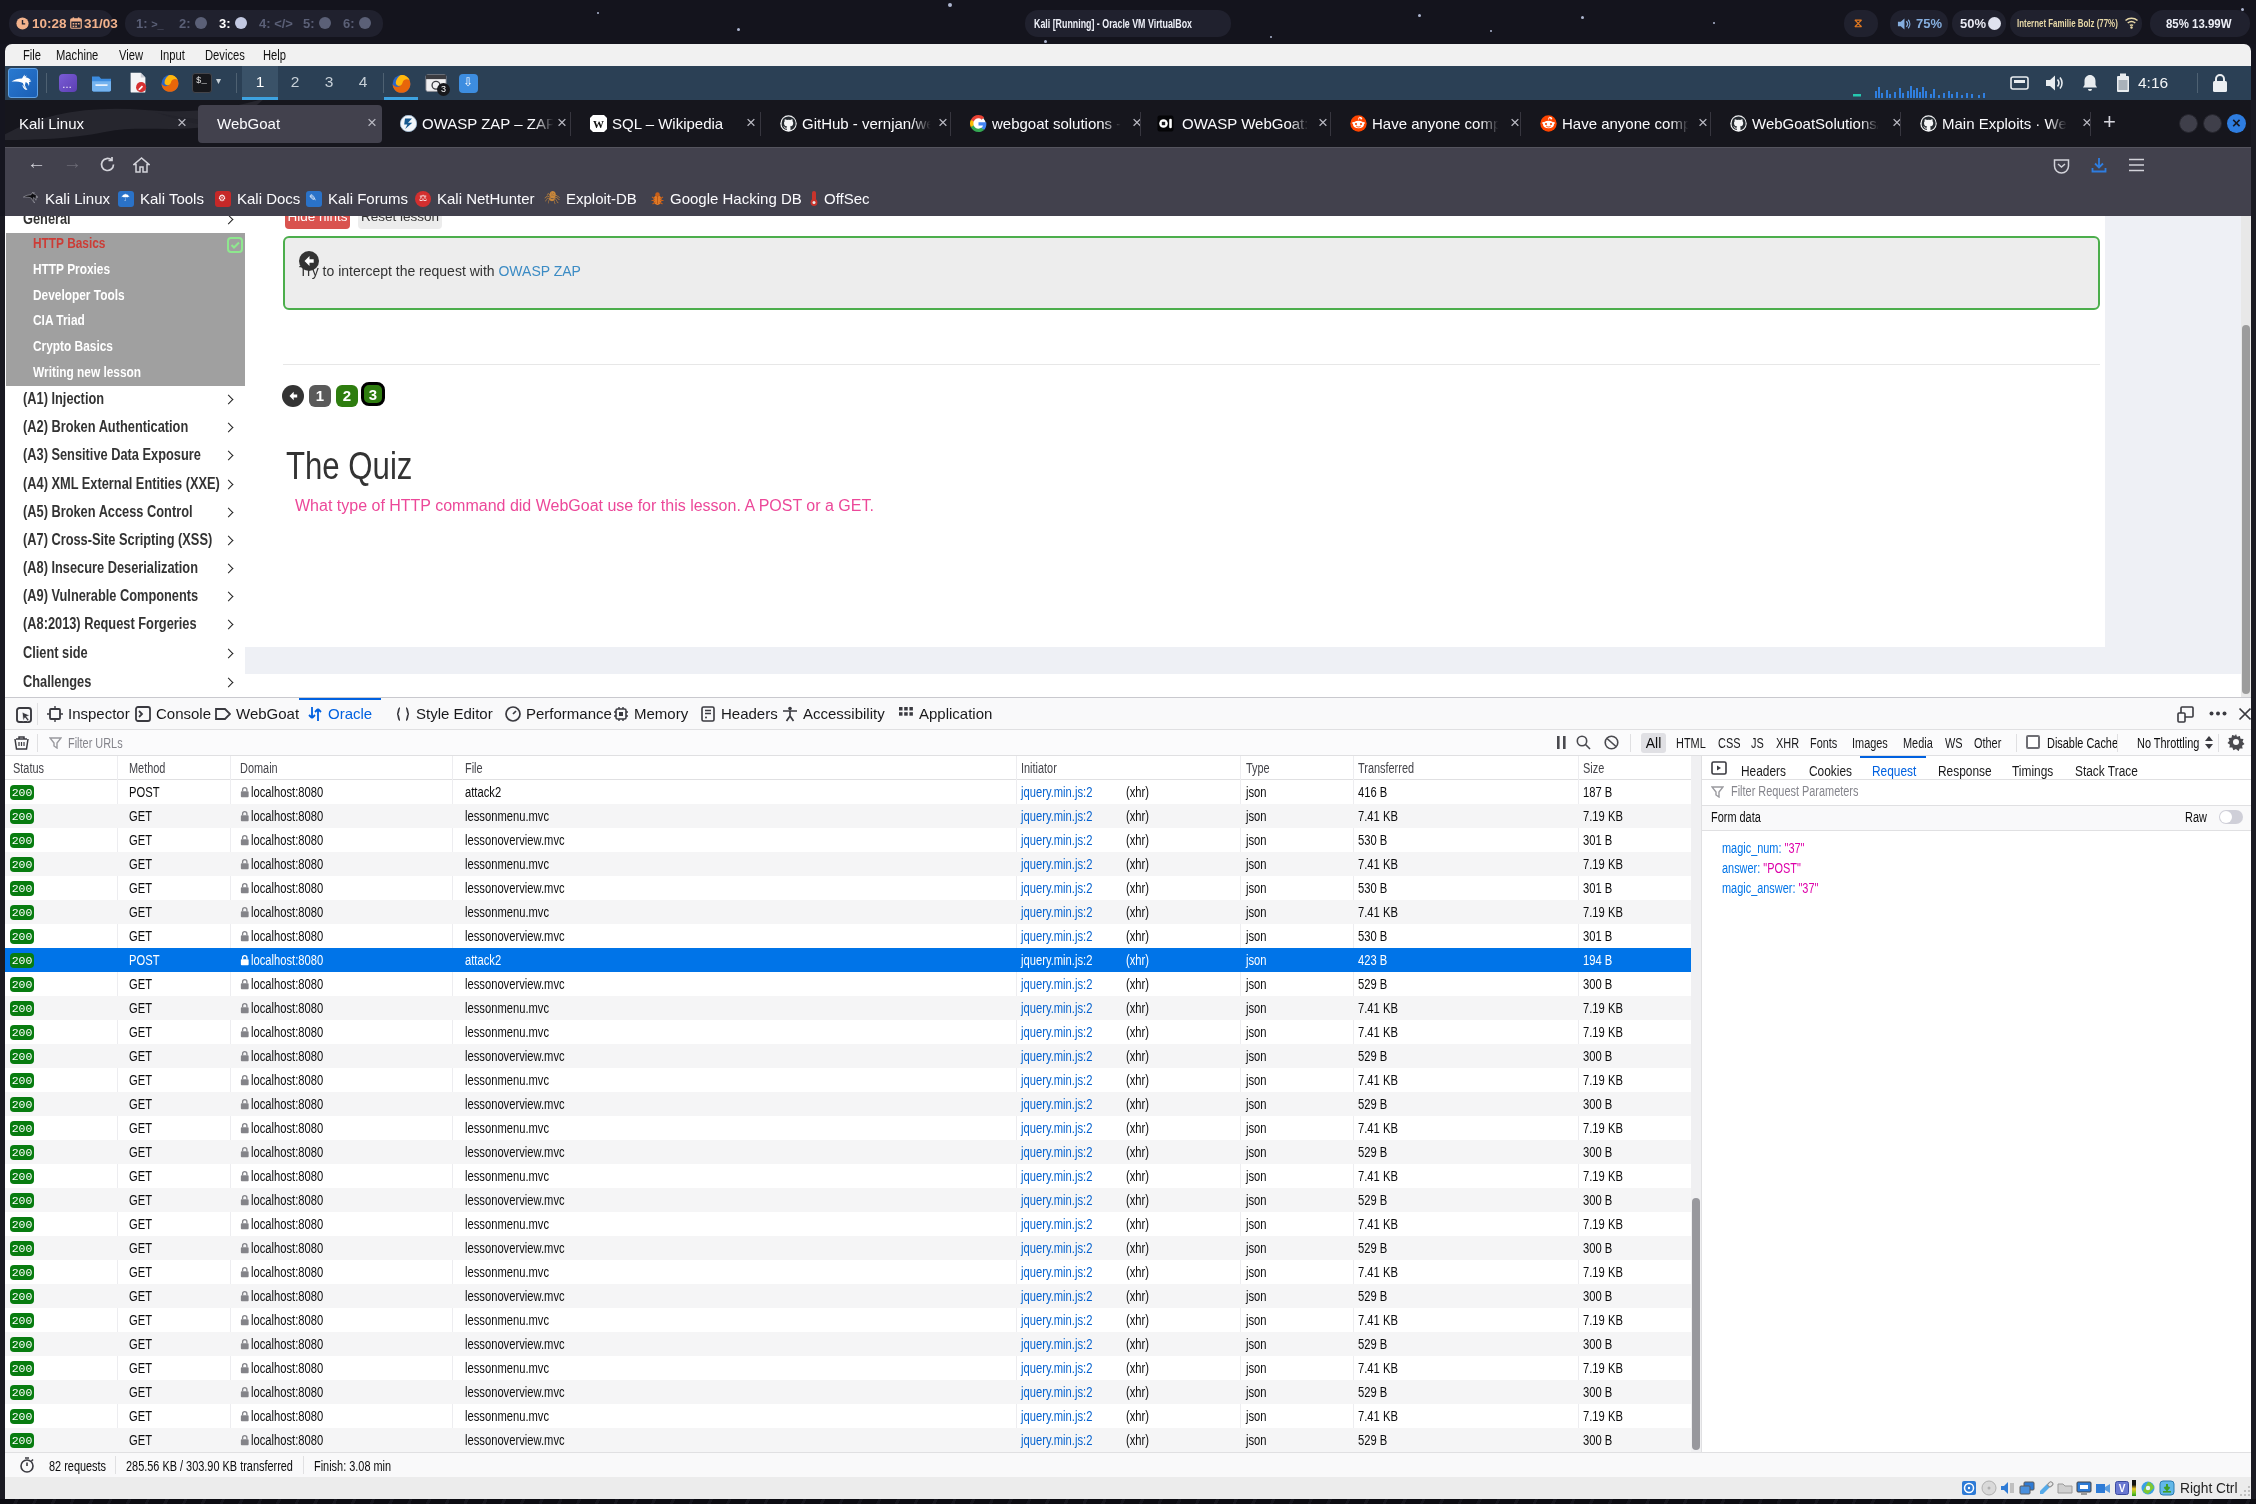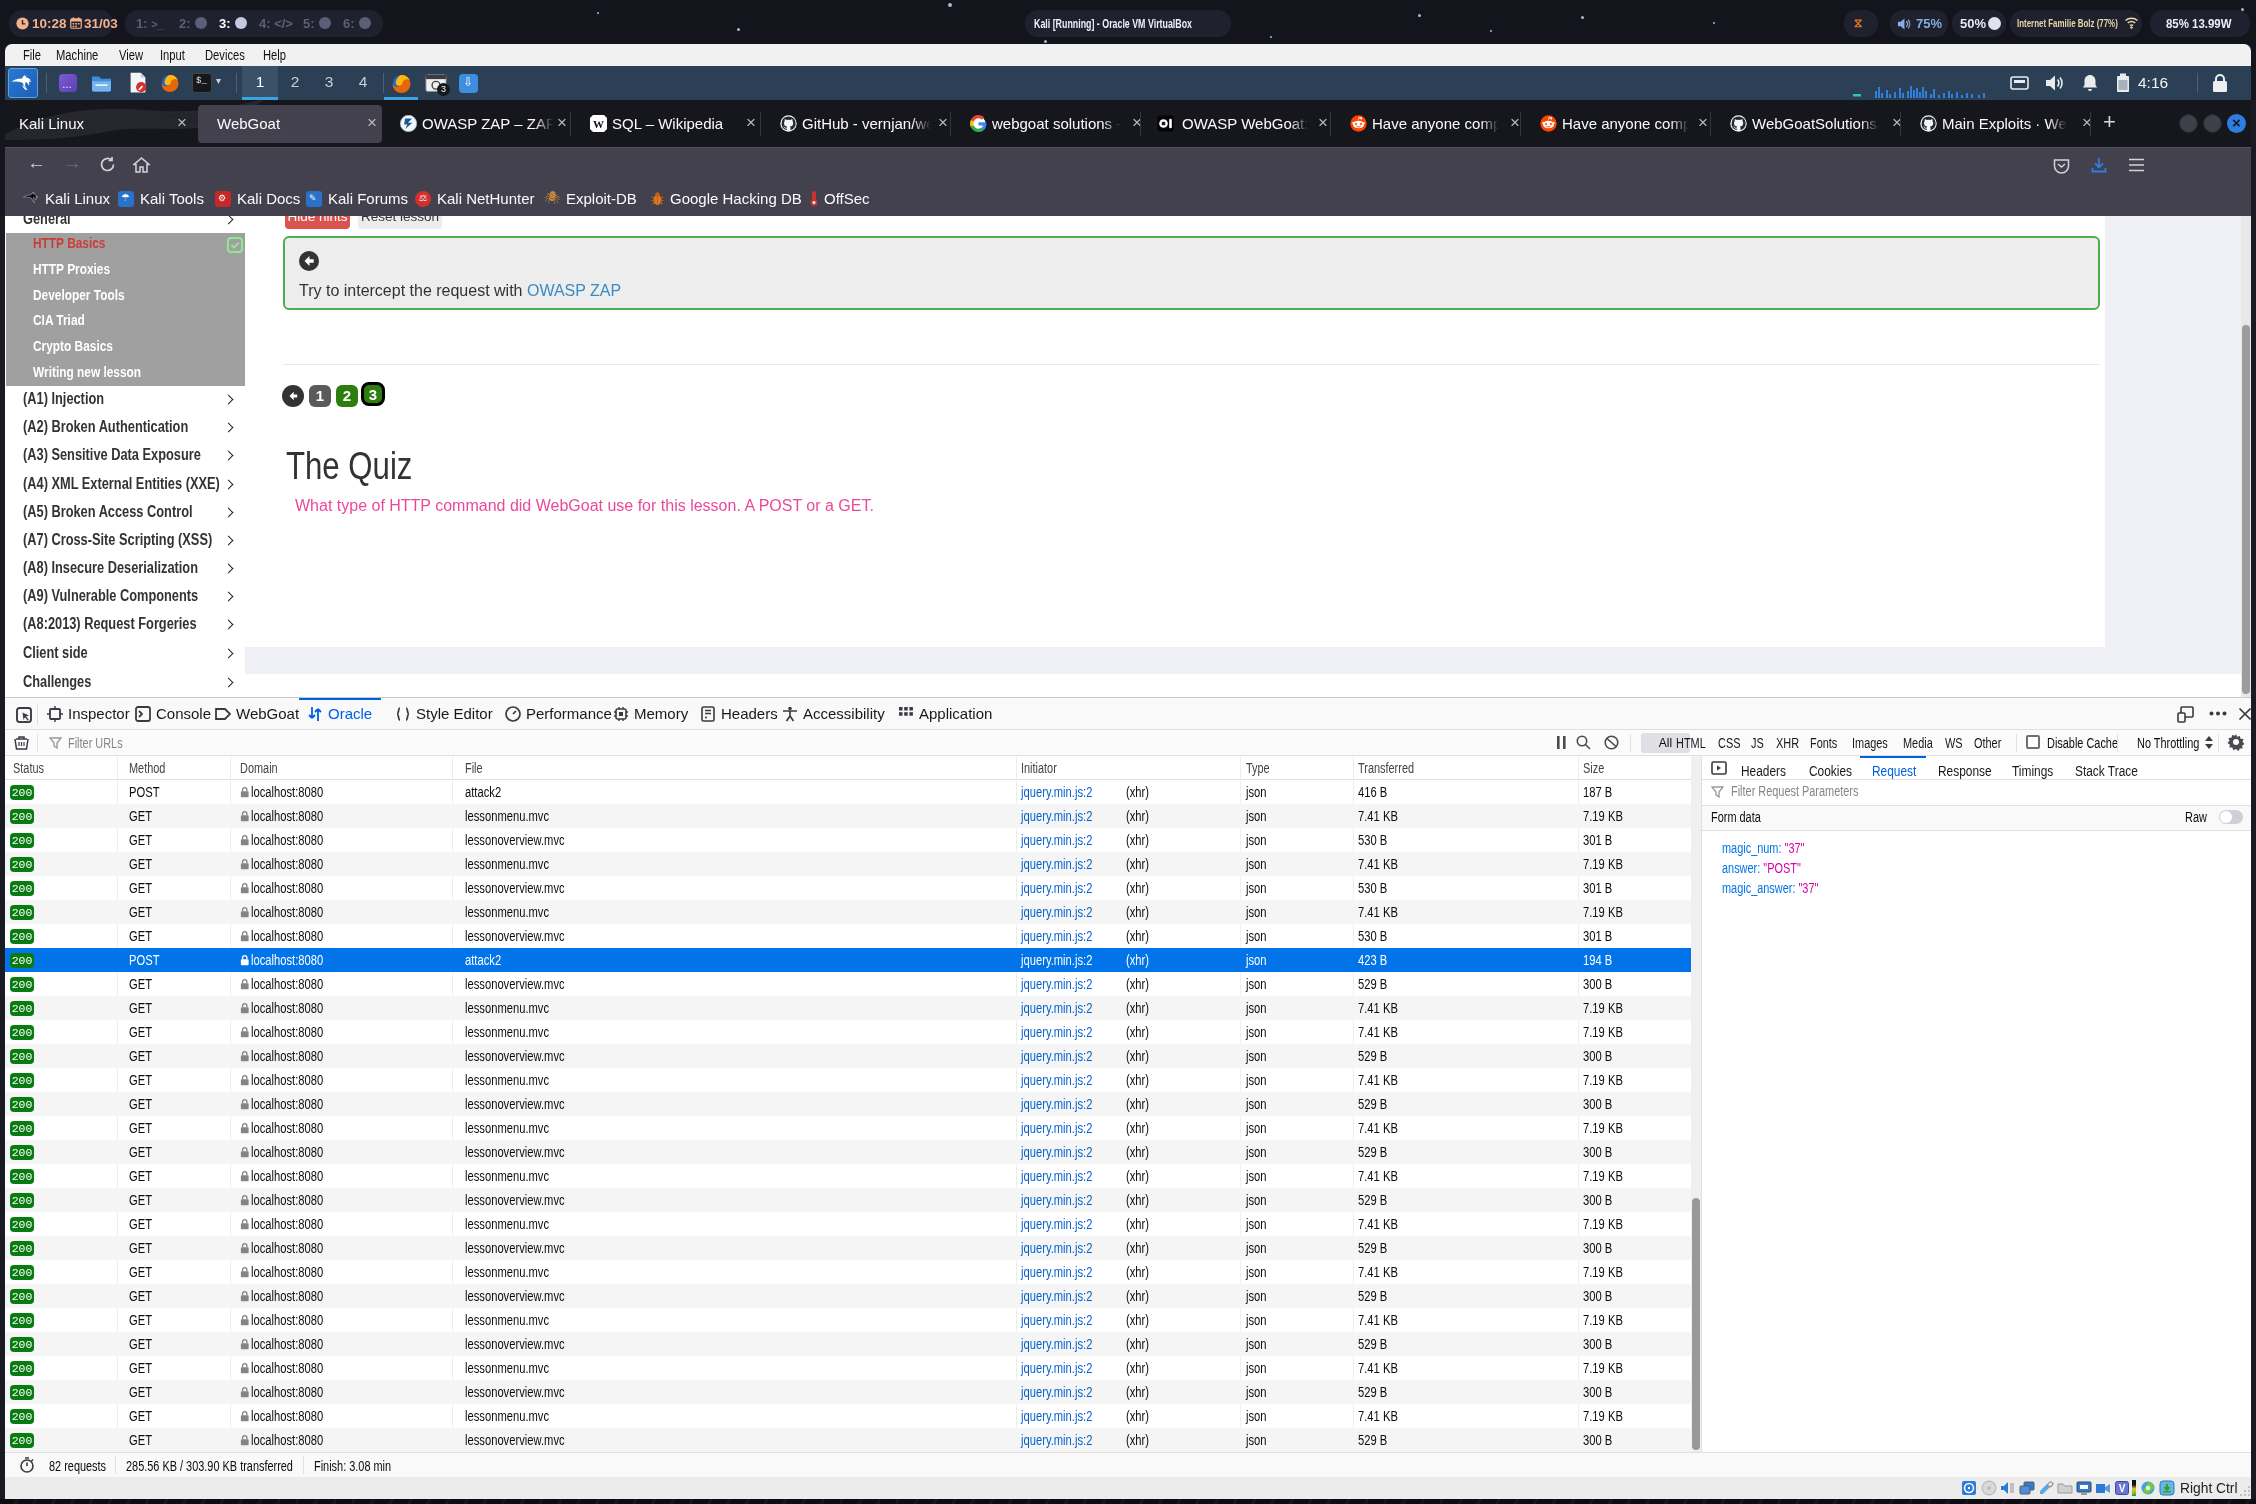--- a/index.html
+++ b/index.html
@@ -489,21 +489,21 @@
       <div class="sb-ch" style="top:463px"></div>
 
     <div class="abs" style="left:280px;top:-11px;width:65px;height:24px;background:#d9534f;border-radius:4px;color:#fff;font-size:13.5px;text-align:center;line-height:24px">Hide hints</div>
     <div class="abs" style="left:353px;top:-11px;width:84px;height:24px;background:#ececec;border-radius:4px;color:#333;font-size:13.5px;text-align:center;line-height:24px">Reset lesson</div>
 
     <div class="abs" style="left:278px;top:20px;width:1817px;height:74px;background:#ededed;border:2px solid #4cae4c;border-radius:6px">
       <svg class="abs" style="left:14px;top:13px" width="20" height="20" viewBox="0 0 20 20">
           <circle cx="10" cy="10" r="10" fill="#333"></circle>
           <path d="M10.5 5l-5 5 5 5v-3.2h4.2V8.2h-4.2z" fill="#fff"></path>
         </svg>
-      <span class="abs txt" style="left:14px;top:44px;font-size:16px;color:#333">Try to intercept the request with <span style="color:#3b8bc4">OWASP ZAP</span></span>
+      <span class="abs txt" style="left:14px;top:25px;font-size:14px;color:#333">Try to intercept the request with <span style="color:#3b8bc4">OWASP ZAP</span></span>
     </div>
     <div class="abs" style="left:278px;top:148px;width:1817px;height:1px;background:#e7e7e7"></div>
 
     <div class="pgbtn" style="left:277px;background:#333;border-radius:50%;font-size:13px">
         <svg class="abs" style="left:4px;top:4px" width="14" height="14" viewBox="0 0 20 20">
           <path d="M11 4l-6 6 6 6v-3.8h5V7.8h-5z" fill="#fff"></path>
         </svg>
       </div>
     <div class="pgbtn" style="left:304px;background:#5a5a5a">1</div>
     <div class="pgbtn" style="left:331px;background:#2e7d0f">2</div>
@@ -606,21 +606,21 @@
       </svg>
     <svg class="abs" style="left:1571px;top:37px" width="15" height="15" viewBox="0 0 15 15">
         <circle cx="6" cy="6" r="4.7" fill="none" stroke="#4a4a4f" stroke-width="1.6"></circle>
         <path d="M9.5 9.5L14 14" stroke="#4a4a4f" stroke-width="1.6"></path>
       </svg>
     <svg class="abs" style="left:1599px;top:37px" width="15" height="15" viewBox="0 0 15 15">
         <circle cx="7.5" cy="7.5" r="6.3" fill="none" stroke="#4a4a4f" stroke-width="1.6"></circle>
         <path d="M3 3.5L12 11.5" stroke="#4a4a4f" stroke-width="1.6"></path>
       </svg>
     <div class="vsep" style="left:1625px;top:36px;height:18px"></div>
-    <div class="abs" style="left:1636px;top:35px;width:49px;height:20px;background:#e0e0e4;border-radius:3px;text-align:center;line-height:20px;font-size:12px">All</div>
+    <div class="abs" style="left:1636px;top:35px;width:25px;height:20px;background:#e0e0e4;border-radius:3px;text-align:center;line-height:20px;font-size:14px">All</div>
     <span class="ftxt" style="left:1671px">HTML</span>
     <span class="ftxt" style="left:1713px">CSS</span>
     <span class="ftxt" style="left:1746px">JS</span>
     <span class="ftxt" style="left:1771px">XHR</span>
     <span class="ftxt" style="left:1805px">Fonts</span>
     <span class="ftxt" style="left:1847px">Images</span>
     <span class="ftxt" style="left:1898px">Media</span>
     <span class="ftxt" style="left:1940px">WS</span>
     <span class="ftxt" style="left:1969px">Other</span>
     <div class="vsep" style="left:2011px;top:36px;height:18px"></div>

